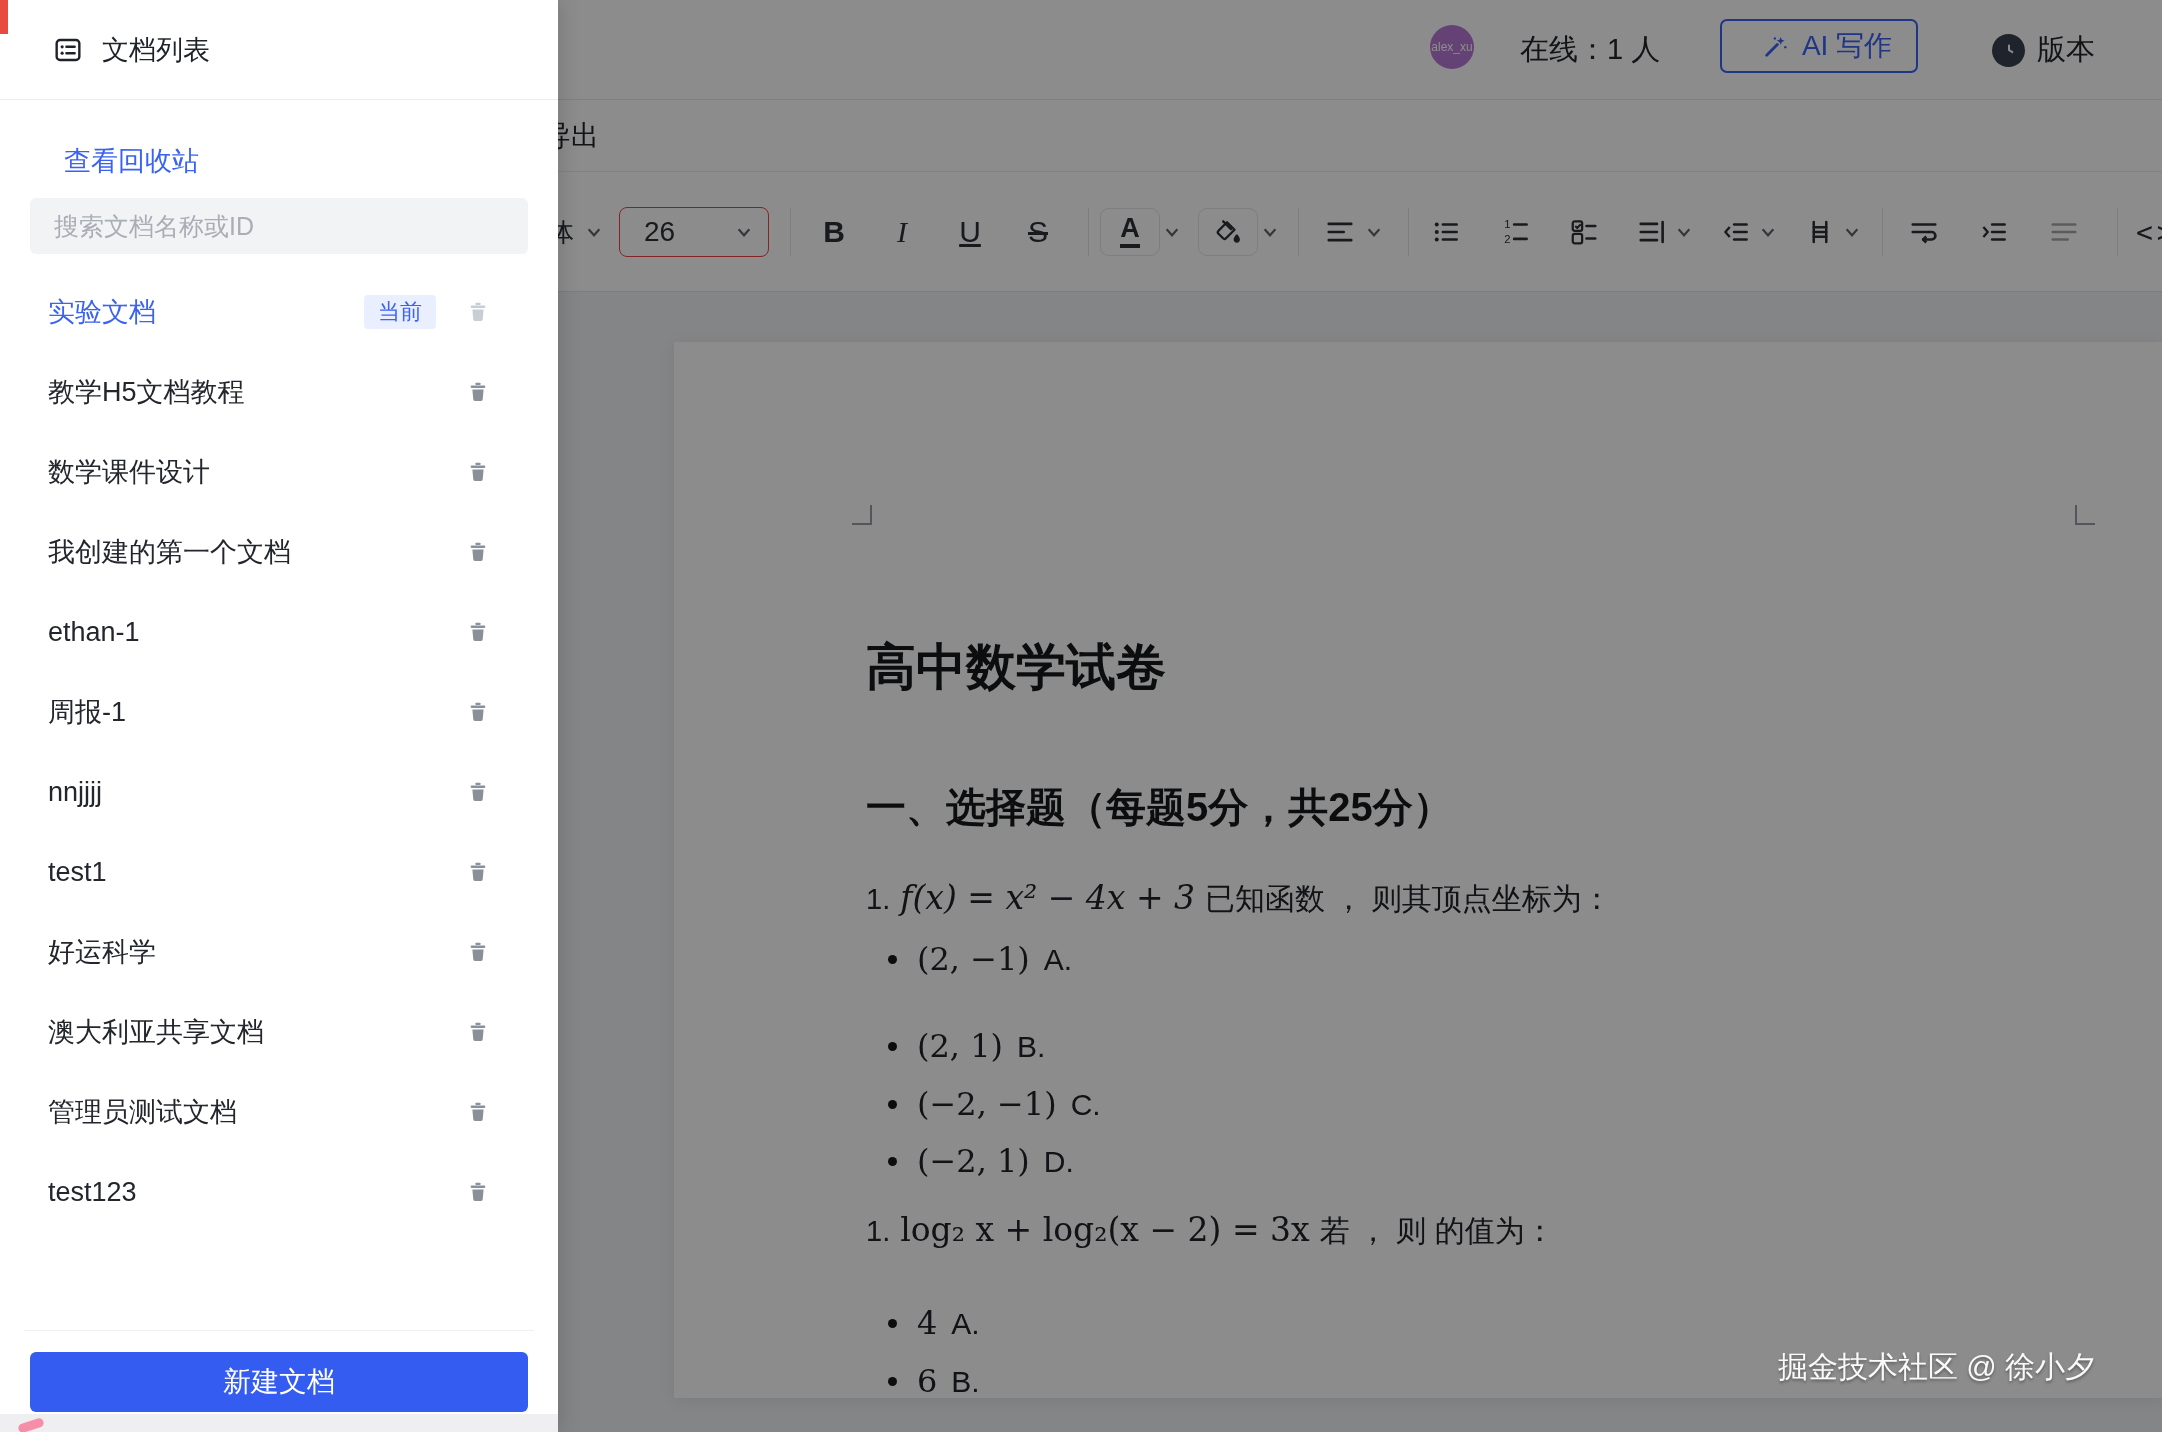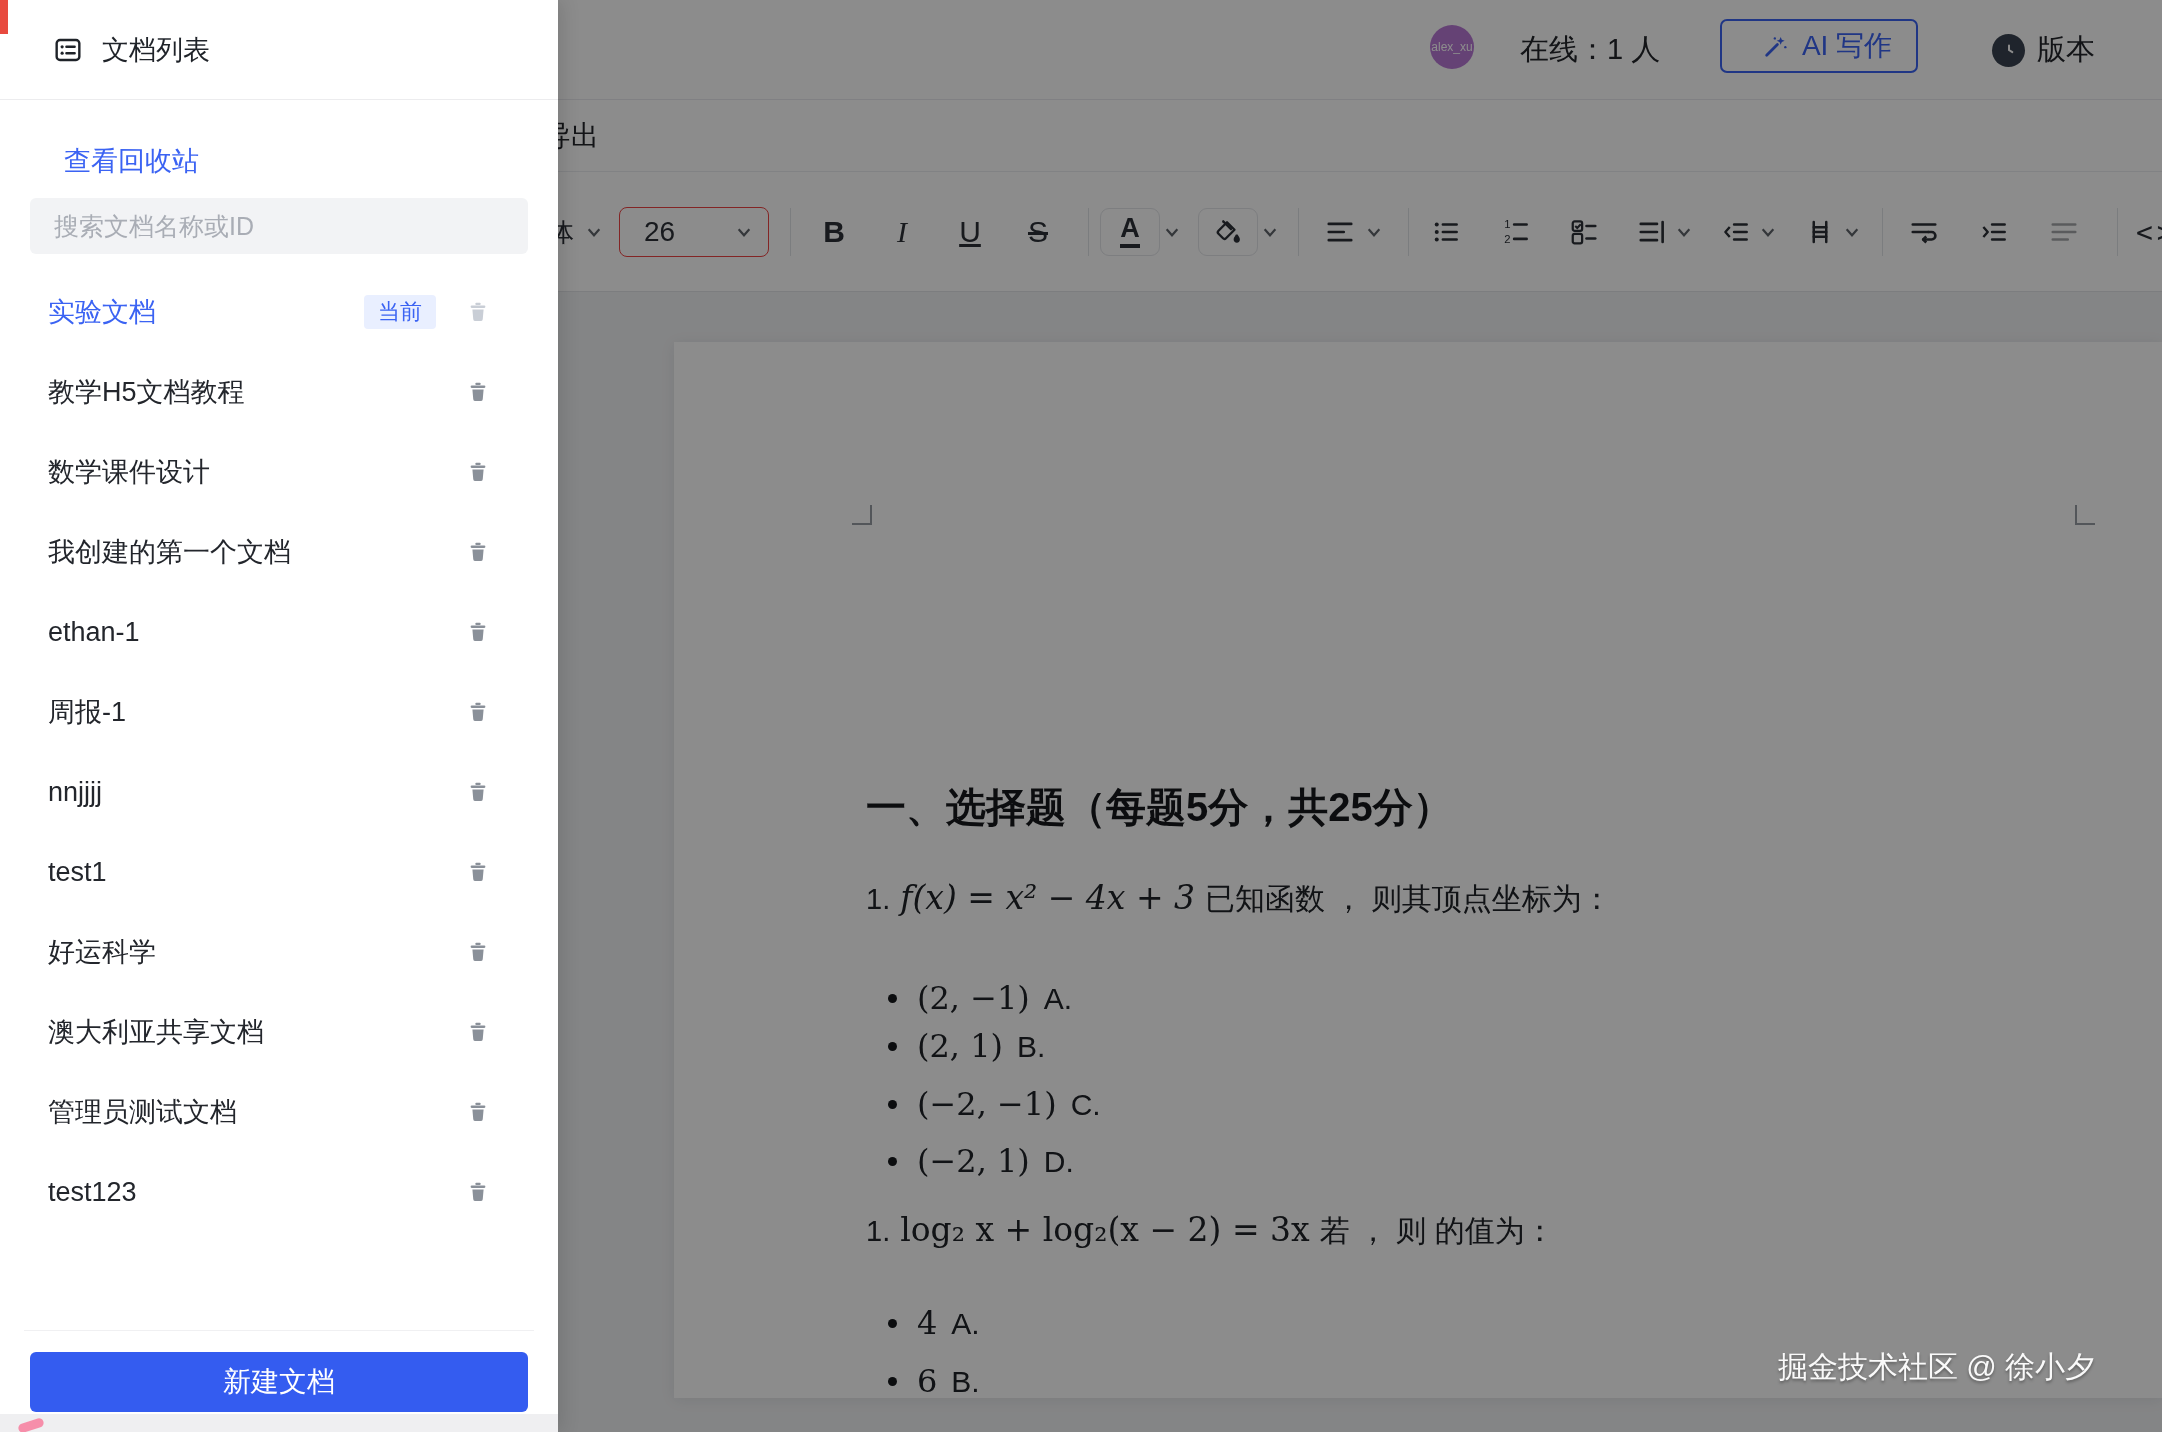--- a/index.html
+++ b/index.html
@@ -273,29 +273,30 @@
       <div class="tdiv" style="left:2117px;"></div>
 
       <div class="ti code-glyph" style="left:2136px;">&lt;&gt;</div>
     </div>
 
     <div class="canvas">
       <div class="page">
         <div class="corner lft"></div>
         <div class="corner rgt"></div>
 
+        <div class="doc-title">高中数学试卷</div>
         <div class="doc-h2">一、选择题（每题5分，共25分）</div>
 
         <div class="qline" style="top:536px;">
           <span class="qnum">1.</span>
           <span class="math it">f(x) = x² − 4x + 3</span>
           <span>已知函数 ， 则其顶点坐标为：</span>
         </div>
 
-        <div class="opt" style="top:637px;">
+        <div class="opt" style="top:598px;">
           <span class="dot"></span>
           <span class="math">(2, −1)</span>
           <span>A.</span>
         </div>
         <div class="opt" style="top:685px;">
           <span class="dot"></span>
           <span class="math">(2, 1)</span>
           <span>B.</span>
         </div>
         <div class="opt" style="top:743px;">

